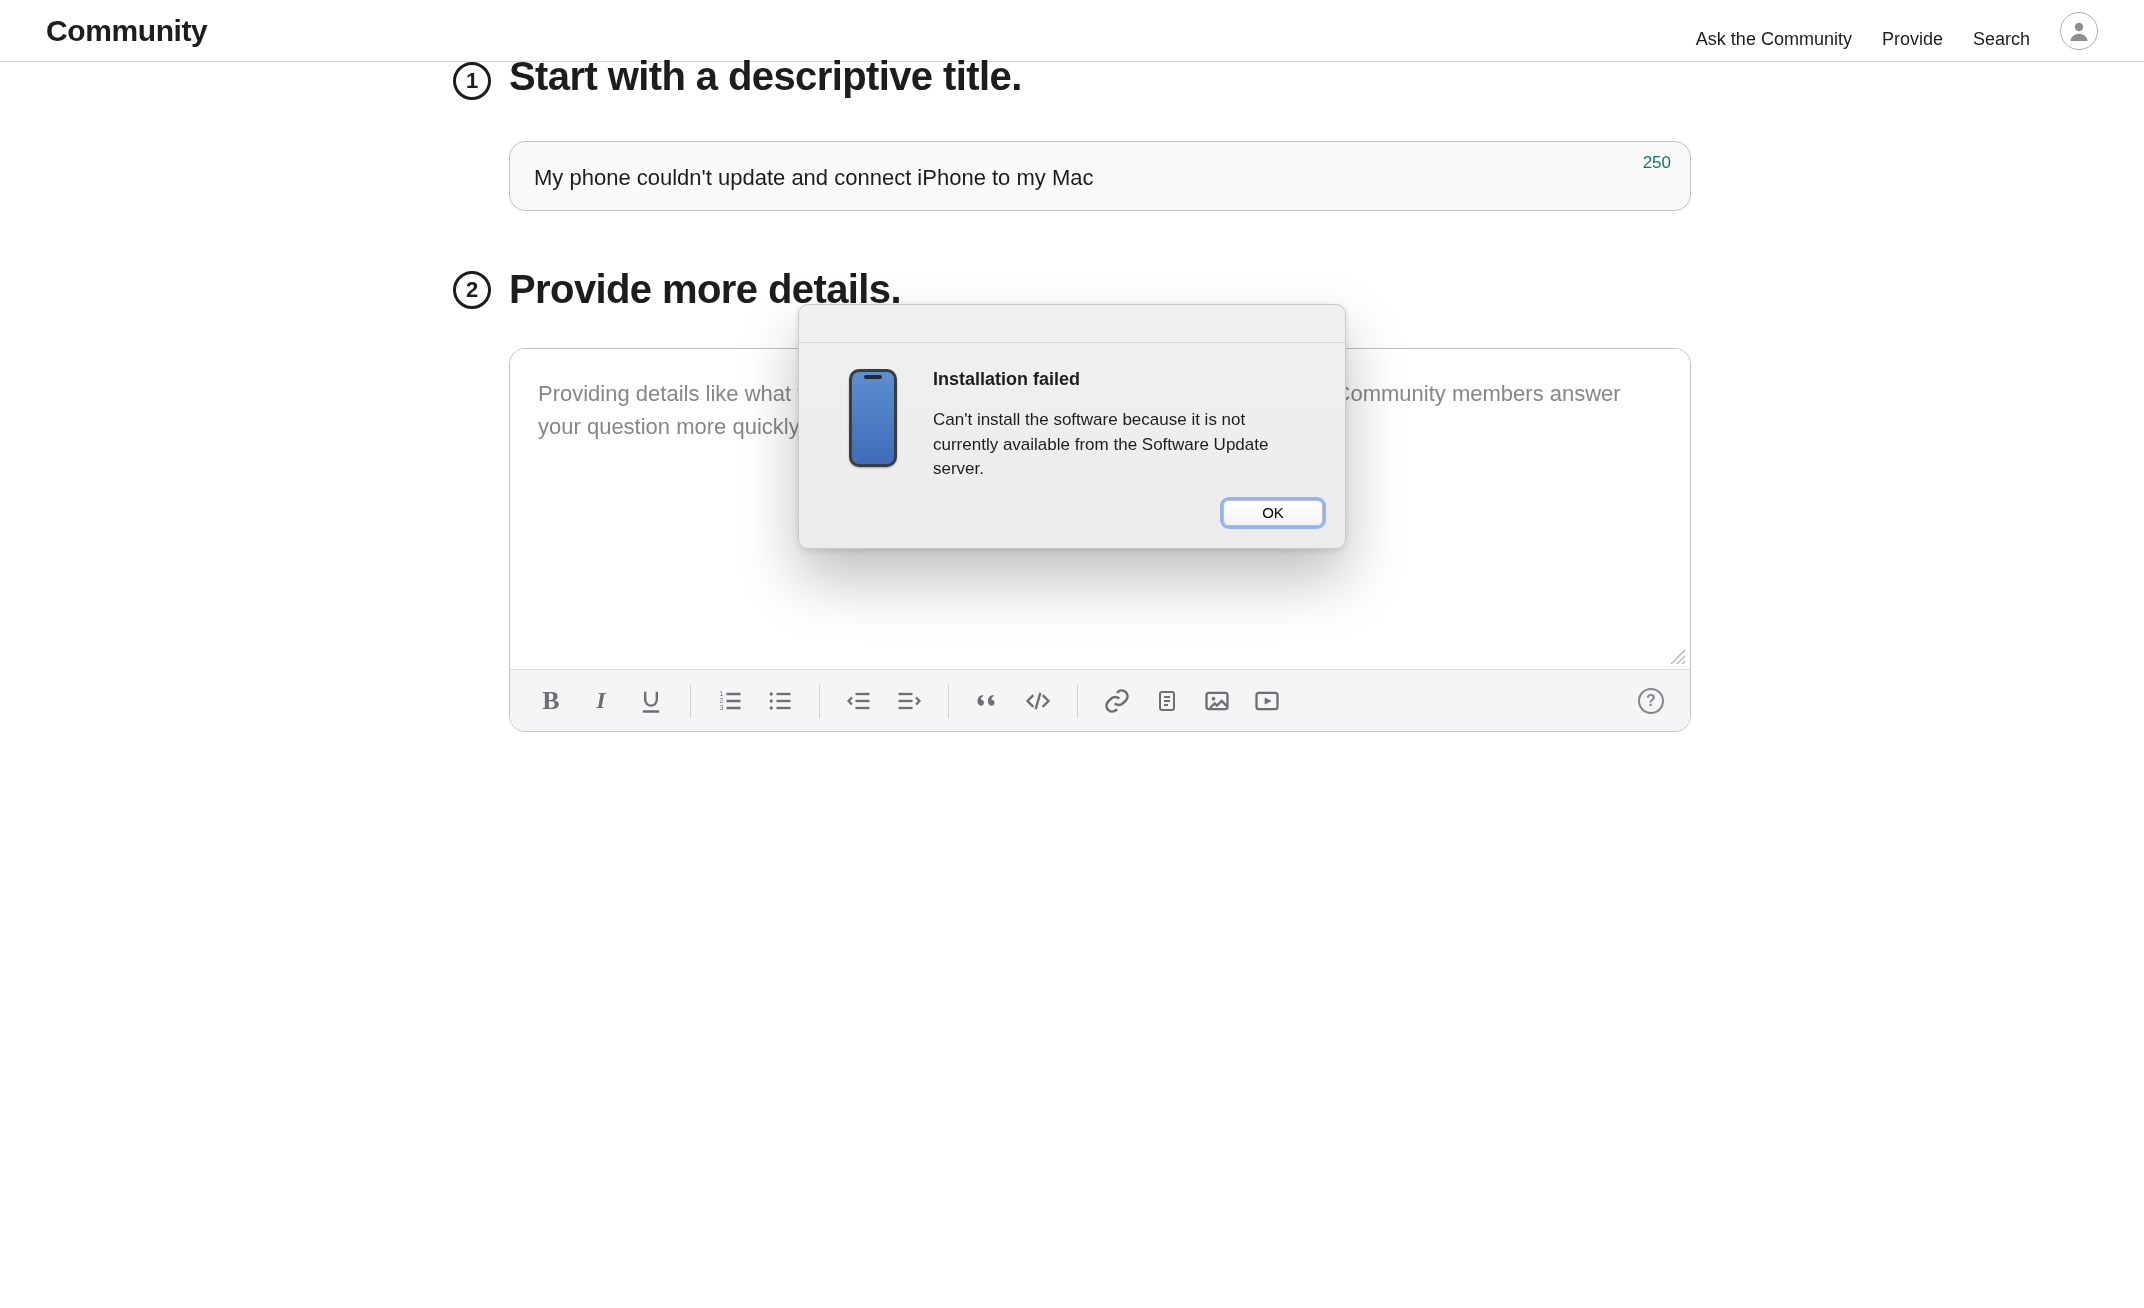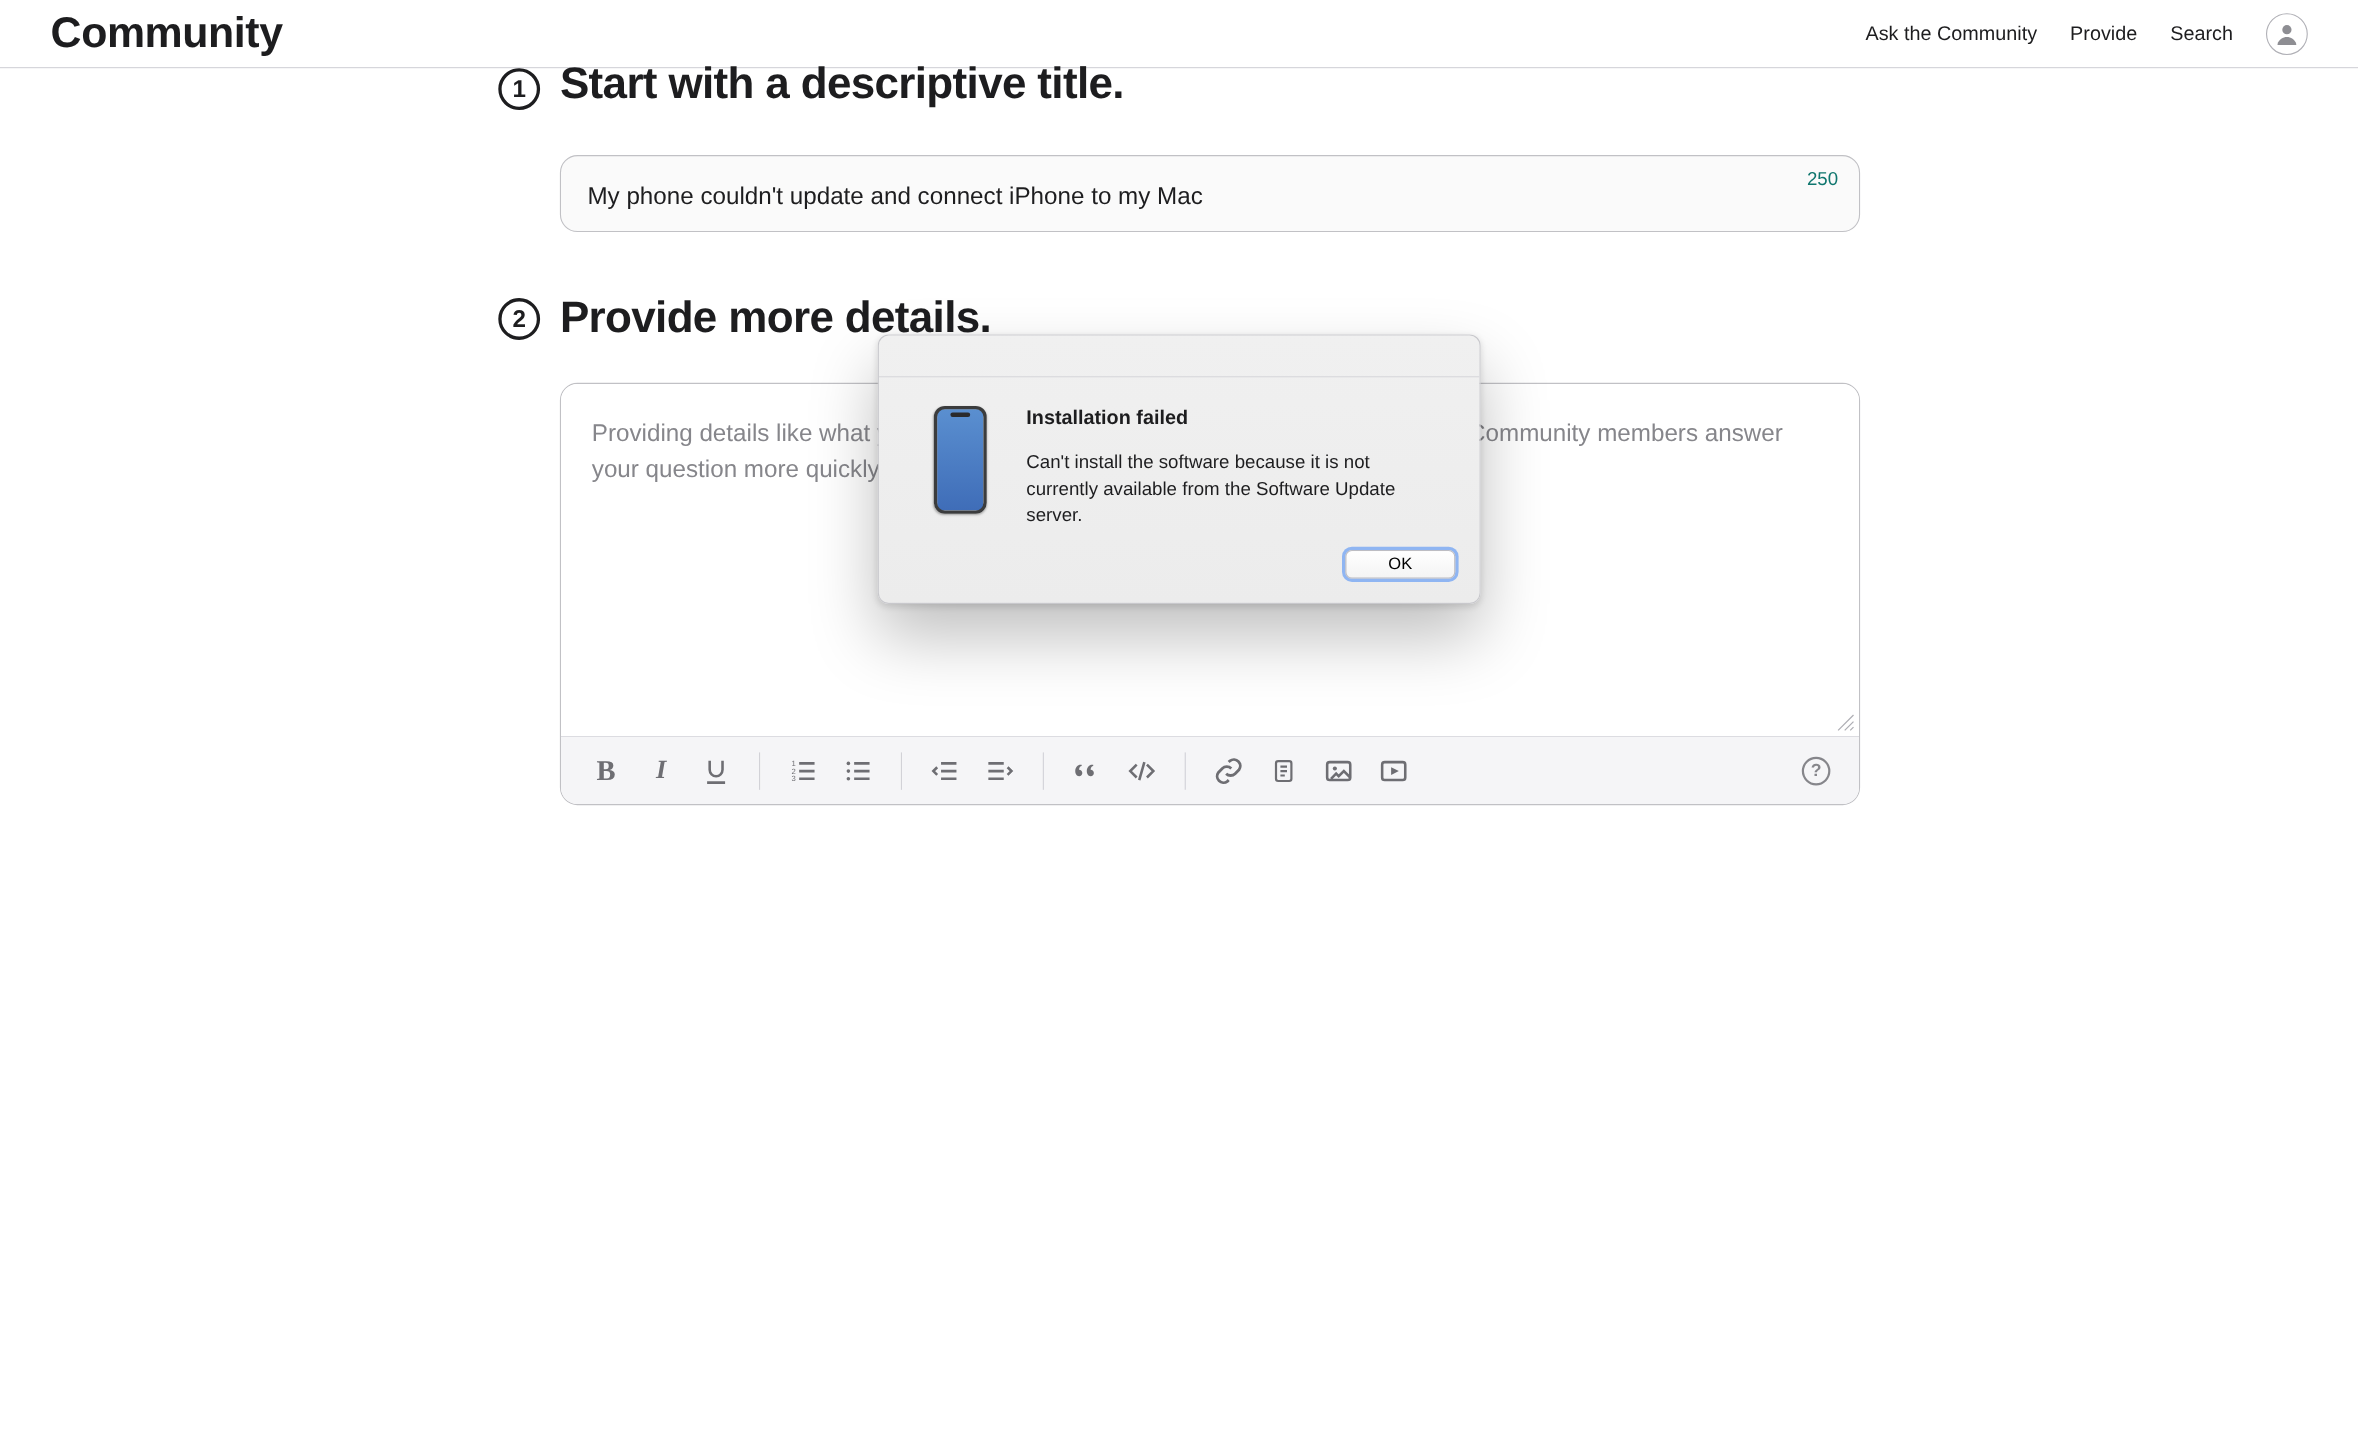--- a/index.html
+++ b/index.html
@@ -15,22 +15,22 @@
 
     
     .nav {
       display: flex;
       align-items: center;
       justify-content: space-between;
       height: 62px;
       padding: 0 46px;
       border-bottom: 1px solid #d2d2d7;
     }
-    .brand { font-size: 39px; font-weight: 700; letter-spacing: -0.4px; }
-    .nav-right { display: flex; align-items: center; gap: 30px; }
+    .brand { font-size: 30px; font-weight: 700; letter-spacing: -0.4px; }
+    .nav-right { display: flex; align-items: flex-end; gap: 30px; }
     .nav-link { font-size: 18px; color: #1d1d1f; text-decoration: none; cursor: pointer; }
     .avatar {
       width: 38px; height: 38px; border-radius: 50%;
       border: 1px solid #b0b0b6;
       display: flex; align-items: center; justify-content: center;
       cursor: pointer;
     }
     .avatar svg { width: 24px; height: 24px; color: #8e8e93; }
 
     

